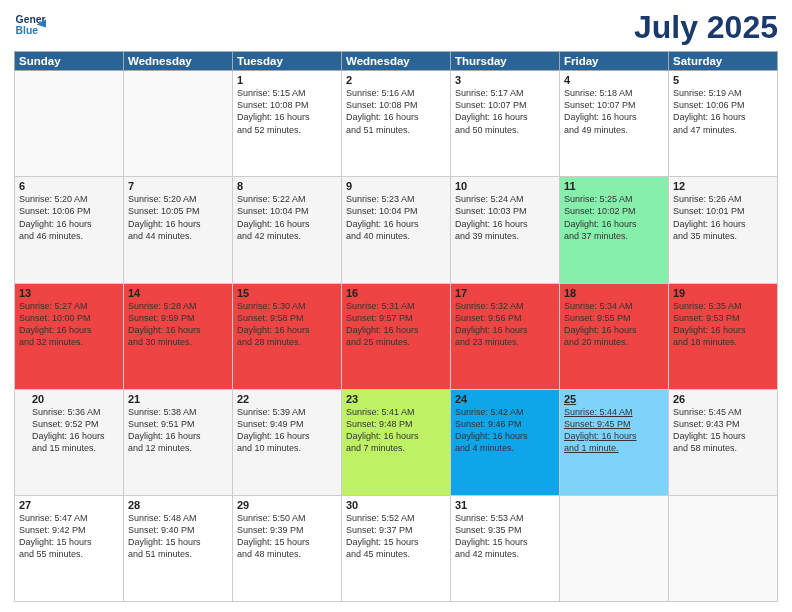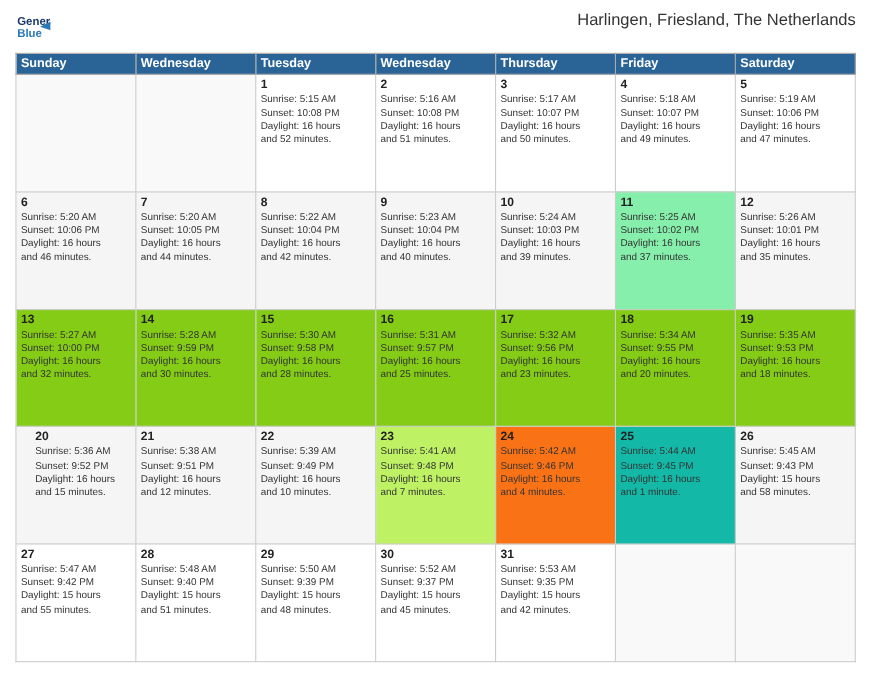--- a/index.html
+++ b/index.html
@@ -95,21 +95,21 @@
   <div class="header">
     <div class="logo">
       <svg class="logo-icon" viewBox="0 0 40 40">
 
         <text x="2" y="16" font-size="13" font-weight="bold" fill="#1a3a6b" font-family="Arial">General</text>
         <polygon points="28,18 40,12 40,22" fill="#2a7ab8"></polygon>
         <text x="2" y="30" font-size="13" font-weight="bold" fill="#2a7ab8" font-family="Arial">Blue</text>
       </svg>
     </div>
     <div class="title-block">
-      <div class="location-title">Harlingen, Friesland, The Netherlands</div>
+      <div class="month-title">July 2025</div>
     </div>
   </div>
 
   <table class="calendar">
     <thead>
       <tr>
         <th>Sunday</th>
         <th>Wednesday</th>
         <th>Tuesday</th>
         <th>Wednesday</th>
@@ -166,21 +166,21 @@
           </td>
           <td style="background: #86efac;">
             <span class="day-num">11</span>
             <div class="cell-text">Sunrise: 5:25 AM<br>Sunset: 10:02 PM<br>Daylight: 16 hours<br>and 37 minutes.</div>
           </td>
           <td style="background: rgb(245, 245, 245);">
             <span class="day-num">12</span>
             <div class="cell-text">Sunrise: 5:26 AM<br>Sunset: 10:01 PM<br>Daylight: 16 hours<br>and 35 minutes.</div>
           </td>
         </tr>
-        <tr style="background: #84cc16;">
+        <tr style="background: #ef4444;">
           <td>
             <span class="day-num">13</span>
             <div class="cell-text">Sunrise: 5:27 AM<br>Sunset: 10:00 PM<br>Daylight: 16 hours<br>and 32 minutes.</div>
           </td>
           <td>
             <span class="day-num">14</span>
             <div class="cell-text">Sunrise: 5:28 AM<br>Sunset: 9:59 PM<br>Daylight: 16 hours<br>and 30 minutes.</div>
           </td>
           <td>
             <span class="day-num">15</span>
@@ -213,25 +213,25 @@
             <div class="cell-text">Sunrise: 5:38 AM<br>Sunset: 9:51 PM<br>Daylight: 16 hours<br>and 12 minutes.</div>
           </td>
           <td style="background: rgb(245, 245, 245);">
             <span class="day-num">22</span>
             <div class="cell-text">Sunrise: 5:39 AM<br>Sunset: 9:49 PM<br>Daylight: 16 hours<br>and 10 minutes.</div>
           </td>
           <td style="background: #bef264;">
             <span class="day-num">23</span>
             <div class="cell-text">Sunrise: 5:41 AM<br>Sunset: 9:48 PM<br>Daylight: 16 hours<br>and 7 minutes.</div>
           </td>
-          <td style="background: #f97316; margin-left: 42px;">
+          <td style="background: #0ea5e9; margin-left: 42px;">
             <span class="day-num">24</span>
             <div class="cell-text">Sunrise: 5:42 AM<br>Sunset: 9:46 PM<br>Daylight: 16 hours<br>and 4 minutes.</div>
           </td>
-          <td style="background: #14b8a6;">
+          <td style="background: #7dd3fc; text-decoration: underline;">
             <span class="day-num">25</span>
             <div class="cell-text">Sunrise: 5:44 AM<br>Sunset: 9:45 PM<br>Daylight: 16 hours<br>and 1 minute.</div>
           </td>
           <td style="background: rgb(245, 245, 245);">
             <span class="day-num">26</span>
             <div class="cell-text">Sunrise: 5:45 AM<br>Sunset: 9:43 PM<br>Daylight: 15 hours<br>and 58 minutes.</div>
           </td>
         </tr>
         <tr style="background: rgb(255, 255, 255);">
           <td>

